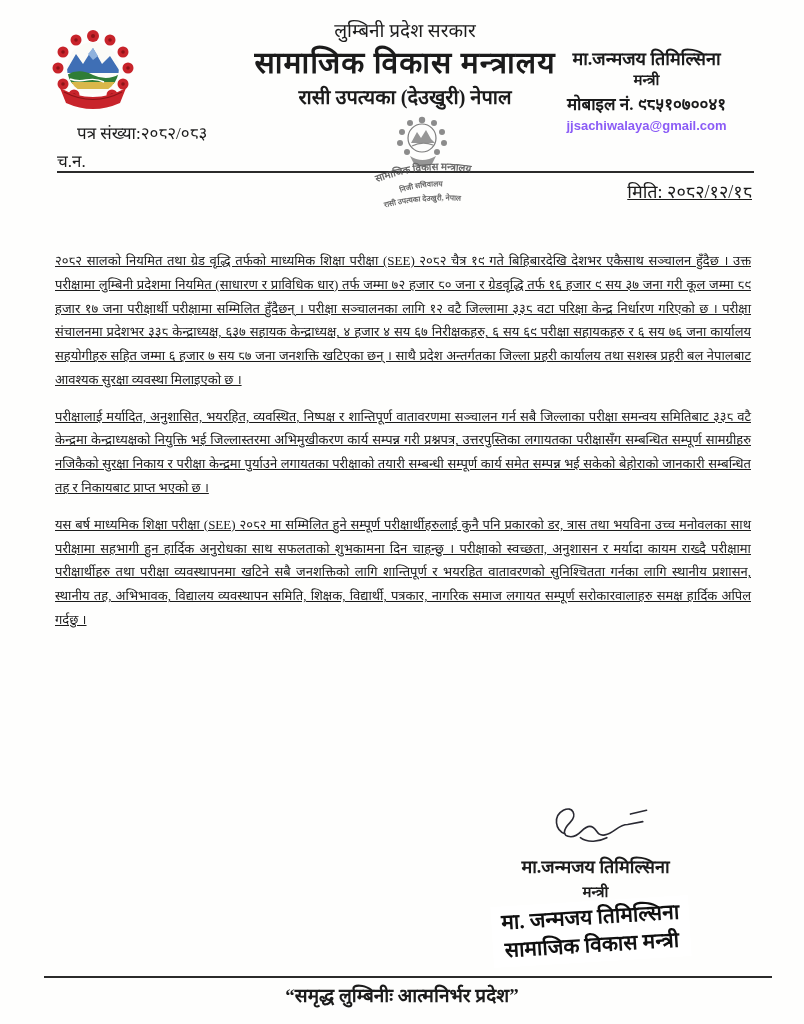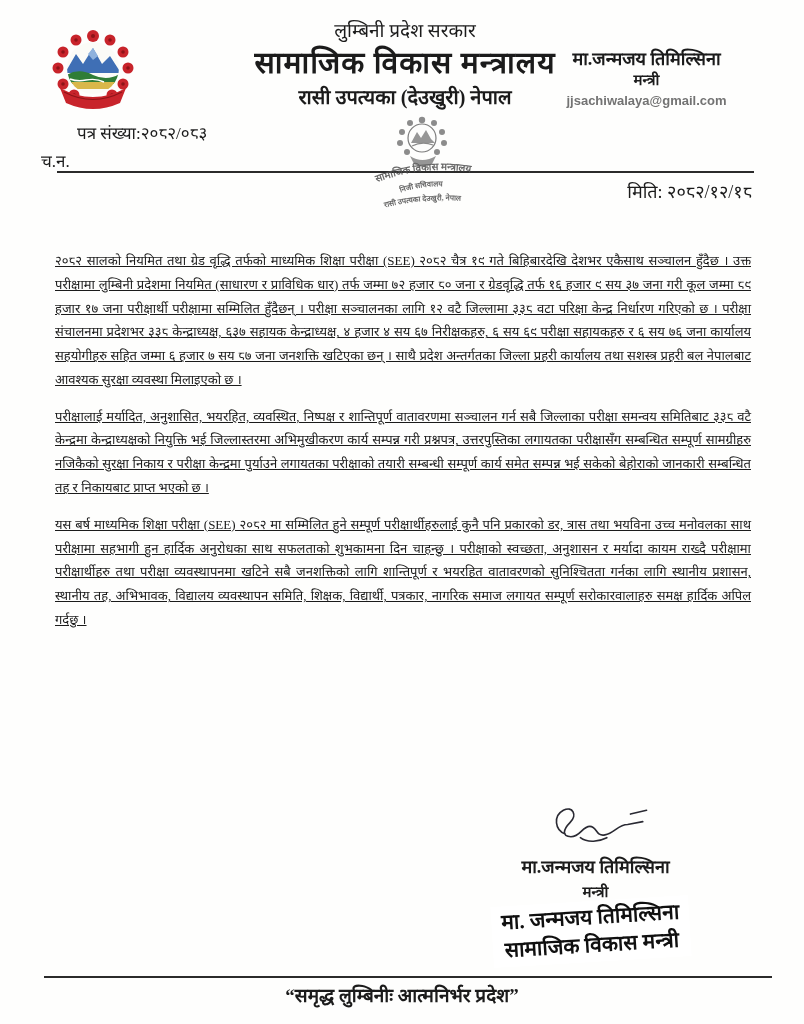--- a/index.html
+++ b/index.html
@@ -11,27 +11,27 @@
   
   .logo{position:absolute;left:48px;top:26px;width:90px;height:90px;}
   .head-center{position:absolute;left:150px;top:20px;width:510px;text-align:center;line-height:1.15;}
   .gov-name{font-size:19px;font-weight:normal;}
   .ministry-name{font-size:30px;font-weight:bold;letter-spacing:1px;margin-top:4px;}
   .location-line{font-size:20px;font-weight:bold;margin-top:6px;}
   .contact{position:absolute;right:40px;top:48px;width:235px;text-align:center;line-height:1.3;}
   .contact .c-name{font-size:18px;font-weight:bold;}
   .contact .c-title{font-size:15px;font-weight:bold;}
   .contact .c-mobile{font-size:17px;font-weight:bold;margin-top:3px;}
-  .contact .c-email{font-family:"Liberation Sans","DejaVu Sans",sans-serif;font-size:13px;font-weight:bold;color:#737373;margin-top:2px;}
+  .contact .c-email{font-family:"Liberation Sans","DejaVu Sans",sans-serif;font-size:13px;font-weight:bold;color:#8b5cf6;margin-top:2px;}
   
   .letter-no{position:absolute;left:57px;top:121px;font-size:17px;margin-left:20px;}
-  .cha-no{position:absolute;left:41px;top:149px;font-size:17px;}
+  .cha-no{position:absolute;left:57px;top:149px;font-size:17px;}
   .rule1{position:absolute;left:57px;right:50px;top:171px;border-top:2px solid #2b2b2b;}
   .seal{position:absolute;left:358px;top:112px;width:128px;height:108px;opacity:.85;}
-  .date-line{position:absolute;right:52px;top:179px;font-size:18px;}
+  .date-line{position:absolute;right:52px;top:179px;font-size:18px;text-decoration:underline;}
   
   .subject{position:absolute;left:0;right:0;top:212px;text-align:center;font-size:18px;font-weight:bold;}
   
   .body{position:absolute;left:55px;top:249px;width:696px;font-size:13px;line-height:1.83;text-align:justify;text-decoration:underline;}
   .body p{margin:0 0 13px 0;}
   
   .sigblock{position:absolute;left:468px;top:798px;width:255px;text-align:center;}
   .sig-svg{width:115px;height:52px;display:block;margin:0 auto 4px auto;}
   .s-name{font-size:18px;font-weight:bold;}
   .s-title{font-size:15px;font-weight:bold;margin-top:3px;}
@@ -98,20 +98,21 @@
 
   <div class="head-center">
     <div class="gov-name">लुम्बिनी प्रदेश सरकार</div>
     <div class="ministry-name">सामाजिक विकास मन्त्रालय</div>
     <div class="location-line">रासी उपत्यका (देउखुरी) नेपाल</div>
   </div>
 
   <div class="contact">
     <div class="c-name">मा.जन्मजय तिमिल्सिना</div>
     <div class="c-title">मन्त्री</div>
+    <div class="c-mobile">मोबाइल नं. ९८५१०७००४१</div>
     <div class="c-email">jjsachiwalaya@gmail.com</div>
   </div>
 
   <div class="letter-no">पत्र संख्या:२०८२/०८३</div>
   <div class="cha-no">च.न.</div>
   <div class="rule1"></div>
 
   <svg class="seal" viewBox="0 0 128 108" aria-hidden="true">
     <g stroke="#555" fill="none" opacity="0.9">
       <g fill="#6a6a6a" stroke="none">

